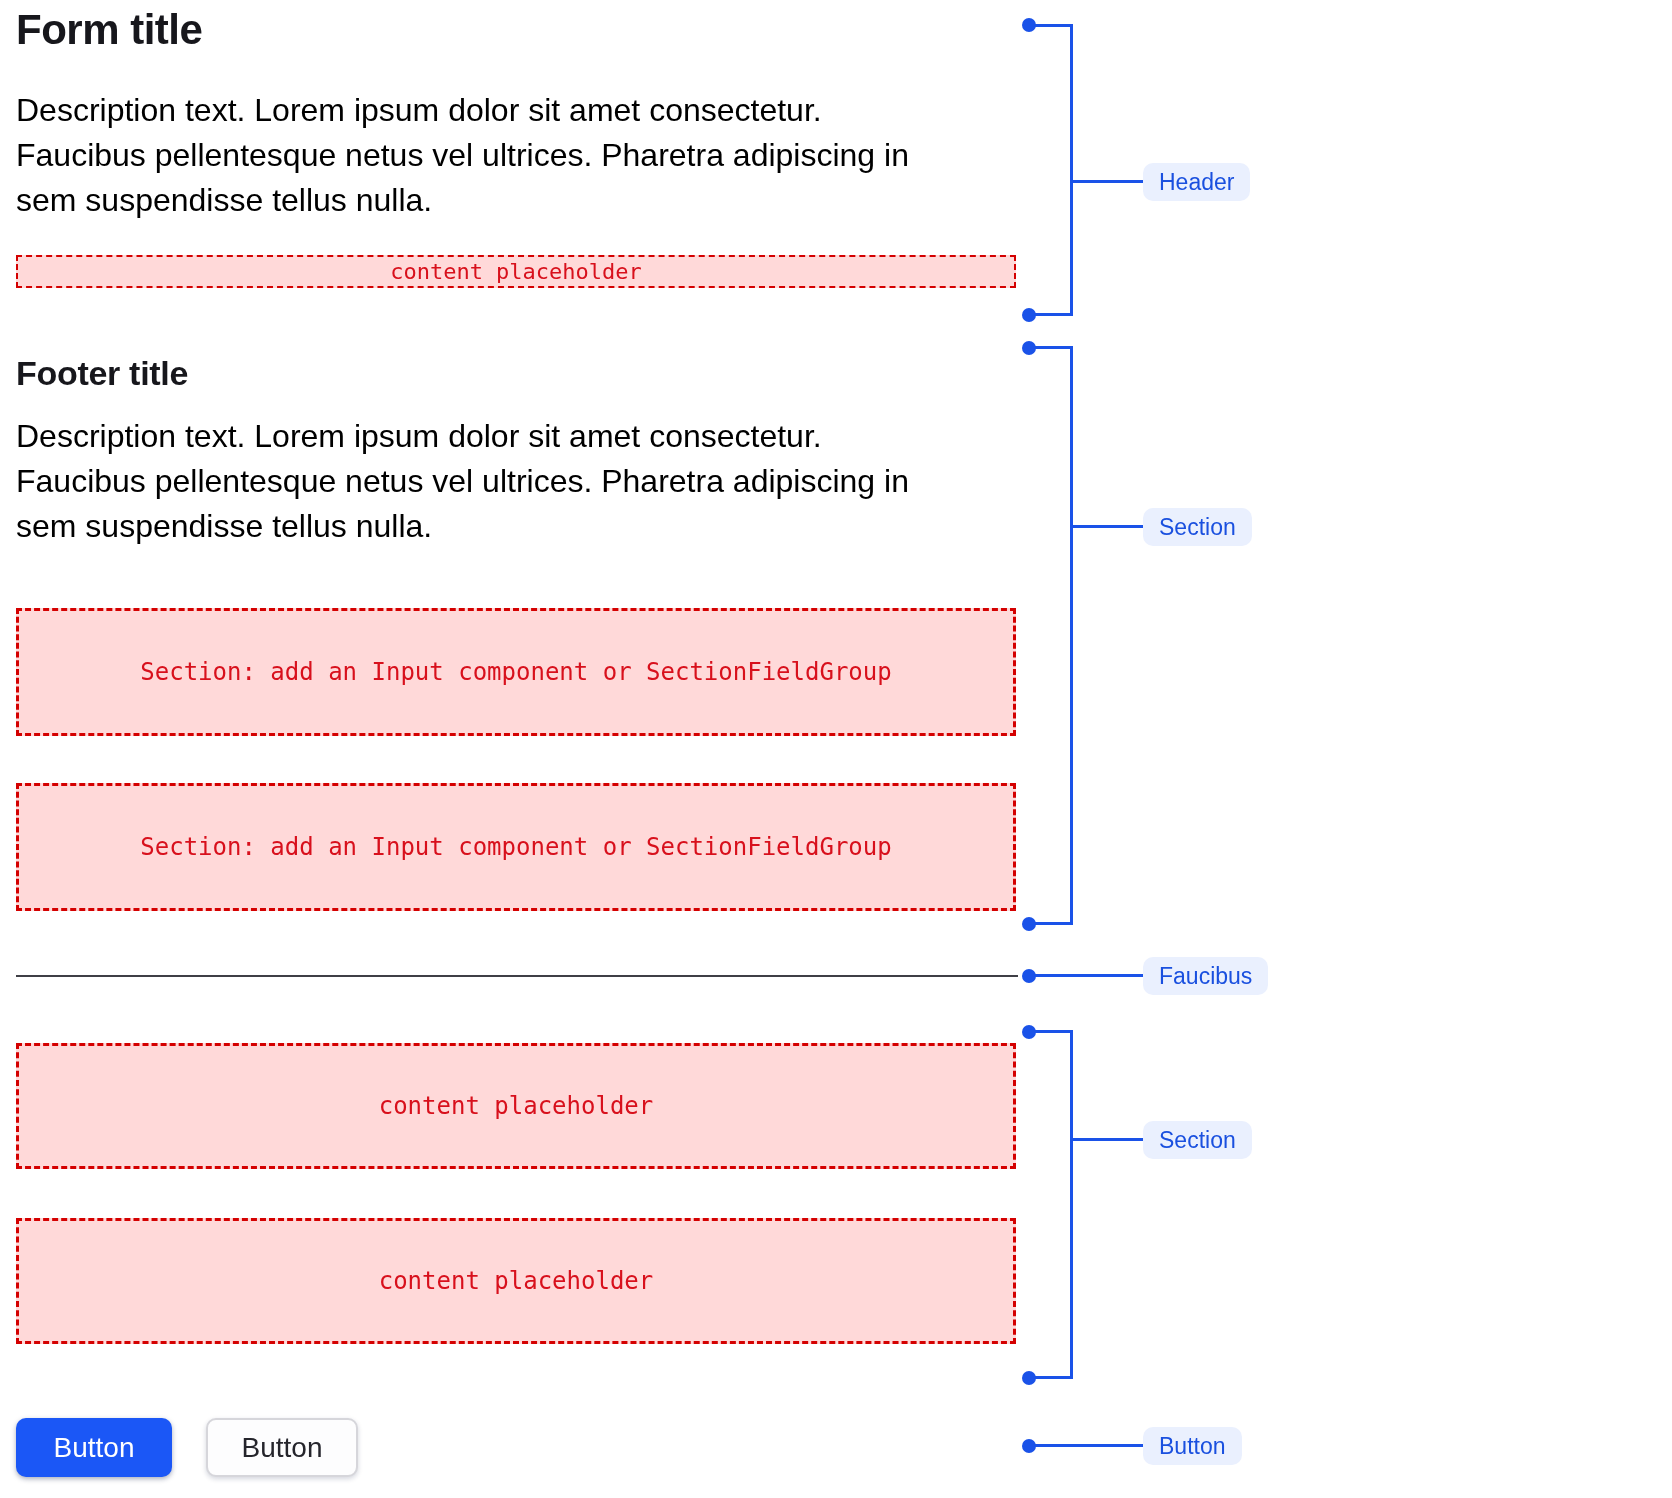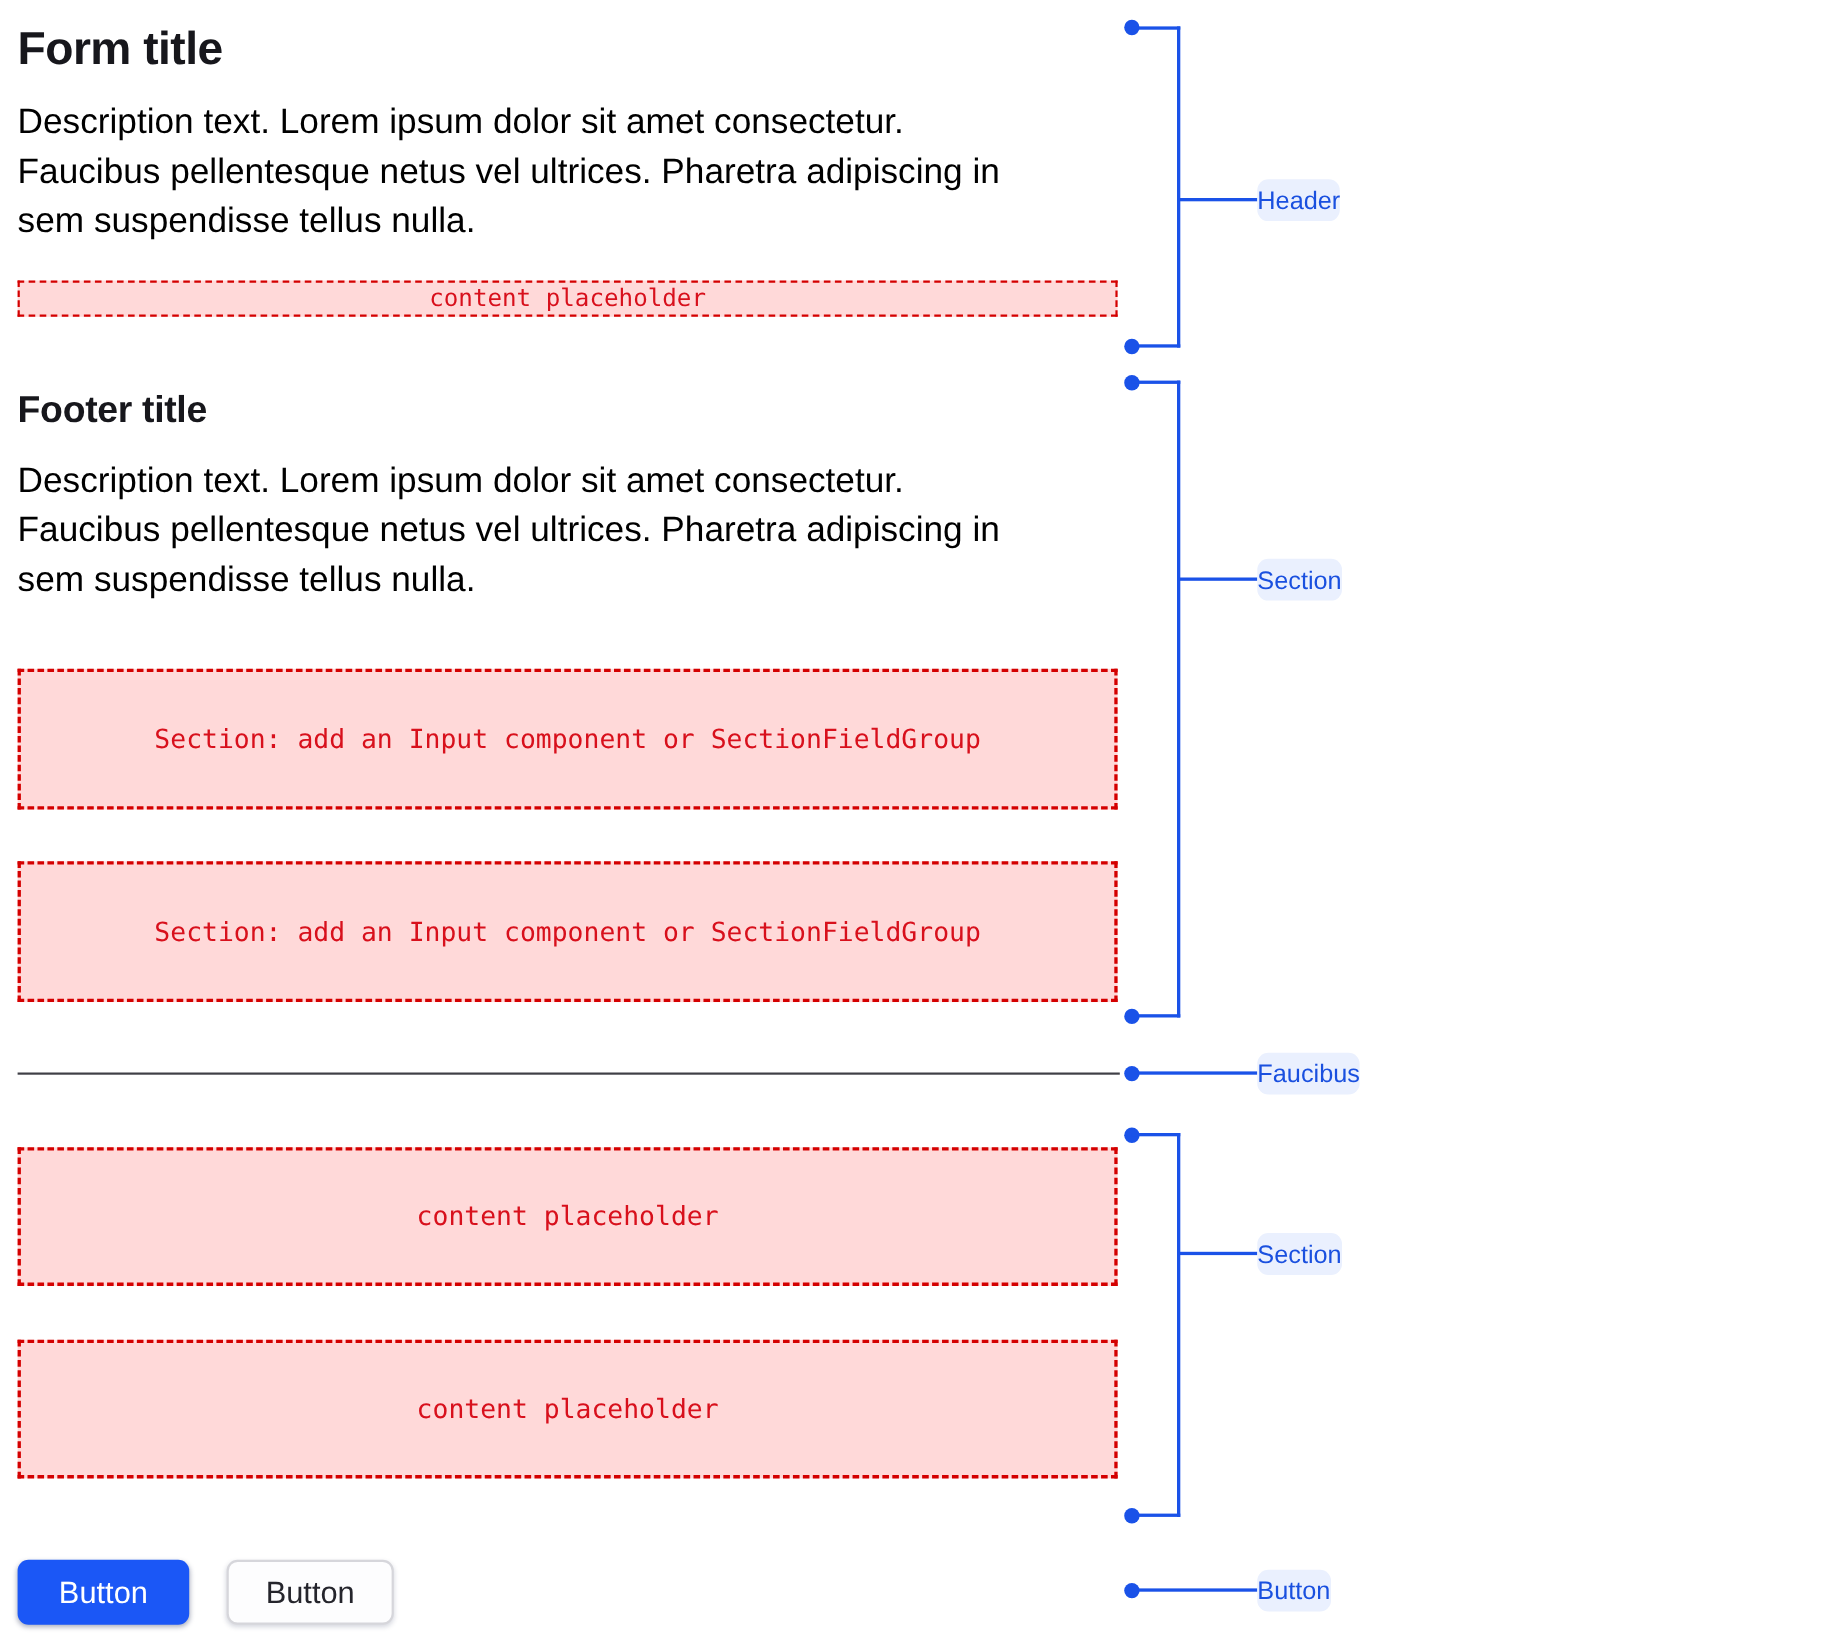--- a/index.html
+++ b/index.html
@@ -1,21 +1,21 @@
 <!DOCTYPE html>
 <html><head>
 <meta charset="utf-8">
 <style>
   html,body { margin:0; padding:0; background:#ffffff; }
   .canvas {
     position:relative; width:1672px; height:1498px; background:#ffffff;
     font-family:"Liberation Sans", sans-serif; overflow:hidden;
   }
   .page-title {
-    position:absolute; left:16px; top:20px; margin:0;
+    position:absolute; left:16px; top:6px; margin:0;
     font-size:42px; font-weight:700; color:#17171c; letter-spacing:-0.5px;
   }
   .section-title {
     position:absolute; left:16px; top:354px; margin:0;
     font-size:34px; font-weight:700; color:#17171c; letter-spacing:-0.3px;
   }
   .desc {
     position:absolute; left:16px; margin:0; width:980px;
     font-size:32px; line-height:45px; color:#000000; white-space:pre-line;
   }
@@ -48,21 +48,21 @@
   .btn.secondary {
     left:206px; width:152px; background:#fdfdfe; color:#25252c;
     border:2px solid #d6d6db; box-sizing:border-box;
     box-shadow:0 2px 5px rgba(15,25,70,0.18);
   }
   .dot  { position:absolute; width:14px; height:14px; border-radius:50%; background:#1a52e8; }
   .hline{ position:absolute; height:3px; background:#1a52e8; }
   .vline{ position:absolute; width:3px;  background:#1a52e8; }
   .chip {
     position:absolute; left:1143px; background:#eaf0fe; color:#1a50df;
-    font-size:23px; line-height:30px; padding:4px 0; border-radius:10px;
+    font-size:23px; line-height:30px; padding:4px 16px; border-radius:10px;
     white-space:nowrap;
   }
 </style>
 </head>
 <body>
 
 <div class="canvas">
 
   <h1 class="page-title">Form title</h1>
   <p class="desc form-desc">Description text. Lorem ipsum dolor sit amet consectetur.

